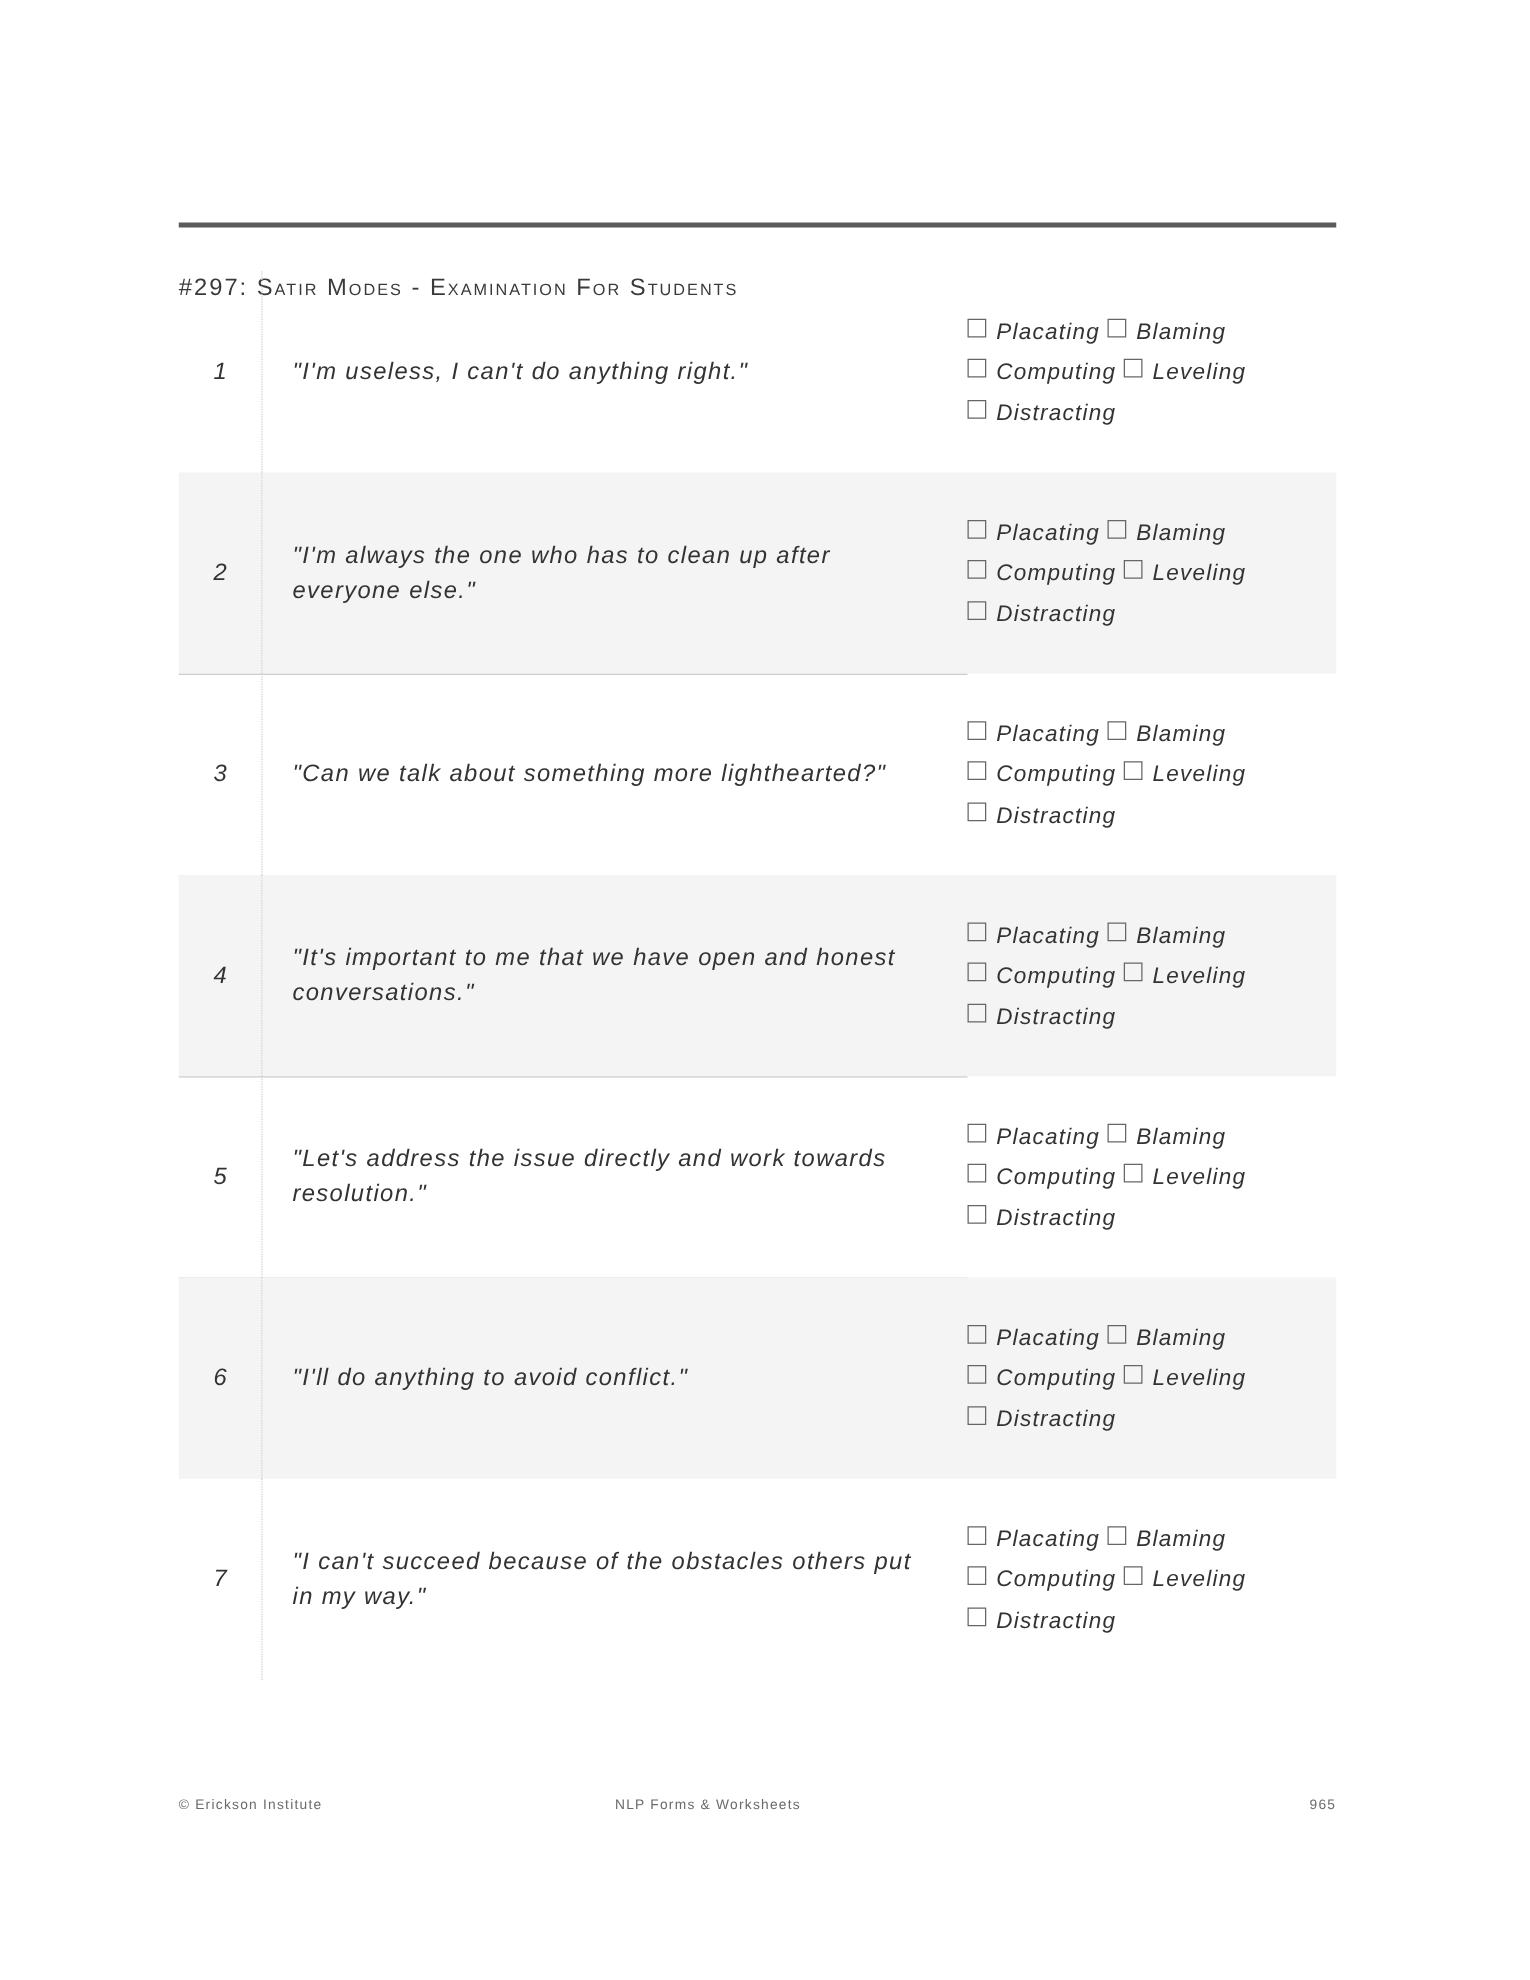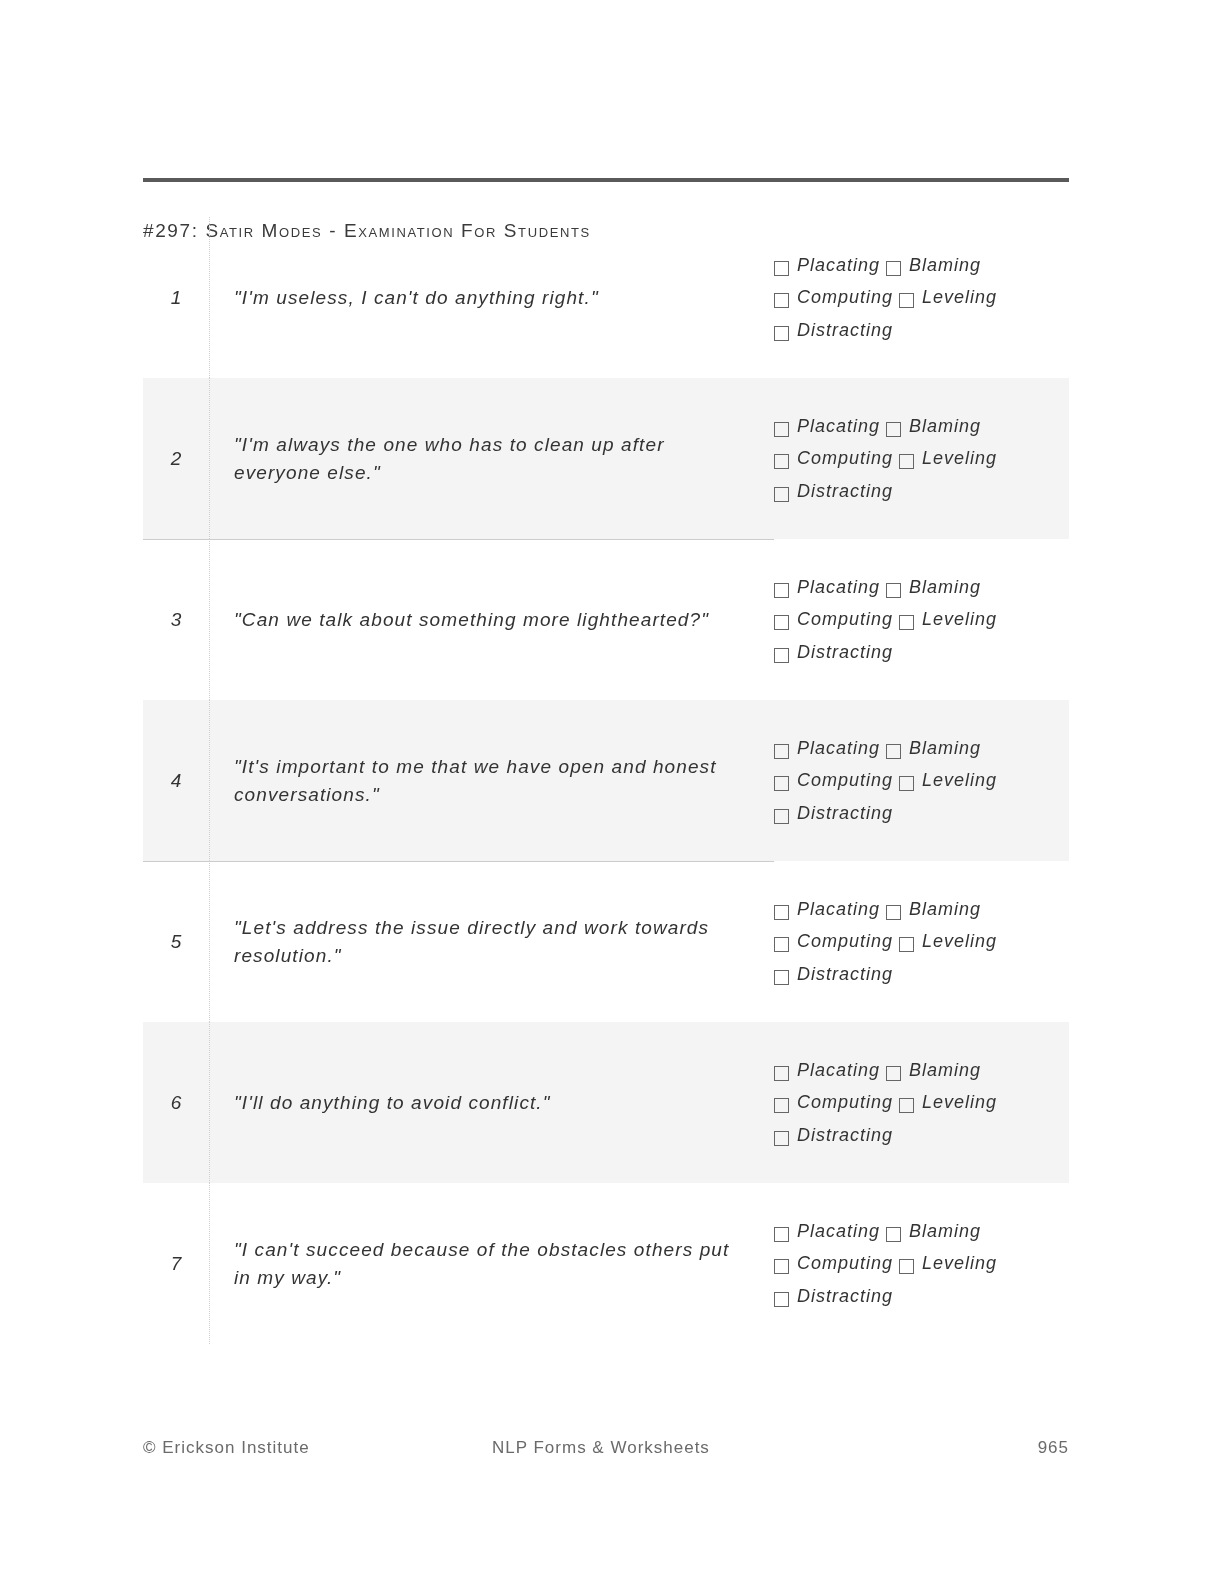--- a/index.html
+++ b/index.html
@@ -27,28 +27,28 @@
     font-style: italic; font-size: 19px; letter-spacing: 1.1px; line-height: 28px; color: #333;
   }
   .row .opts {
     flex: 1; display: flex; flex-direction: column; justify-content: center; padding-left: 24px;
     font-style: italic; font-size: 18px; letter-spacing: 1px; color: #333;
   }
   .row.bordered::after {
     content: ""; position: absolute; left: 0; bottom: -1px; width: 631px; height: 1px; background: #cccccc;
   }
   .opt-line { height: 32.5px; display: flex; align-items: center; white-space: nowrap; }
-  .opt { display: inline-flex; align-items: flex-end; margin-right: 6px; cursor: pointer; }
+  .opt { display: inline-flex; align-items: flex-start; margin-right: 6px; cursor: pointer; }
   .cb {
     width: 15px; height: 15px; border: 1px solid #666; box-sizing: border-box;
     display: inline-block; margin-right: 8px; background: transparent;
   }
   .footer {
     position: absolute; top: 1438px; left: 143px; width: 926px; height: 22px;
-    font-size: 17px; letter-spacing: 1px; color: #6a6a6a;
+    font-size: 11px; letter-spacing: 1px; color: #6a6a6a;
   }
   .footer .left { position: absolute; left: 0; top: 0; }
   .footer .center { position: absolute; left: 349px; top: 0; }
   .footer .right { position: absolute; right: 0; top: 0; text-align: center; }
 </style>
 </head>
 <body>
 
 <div class="page">
   <div class="top-rule"></div>

